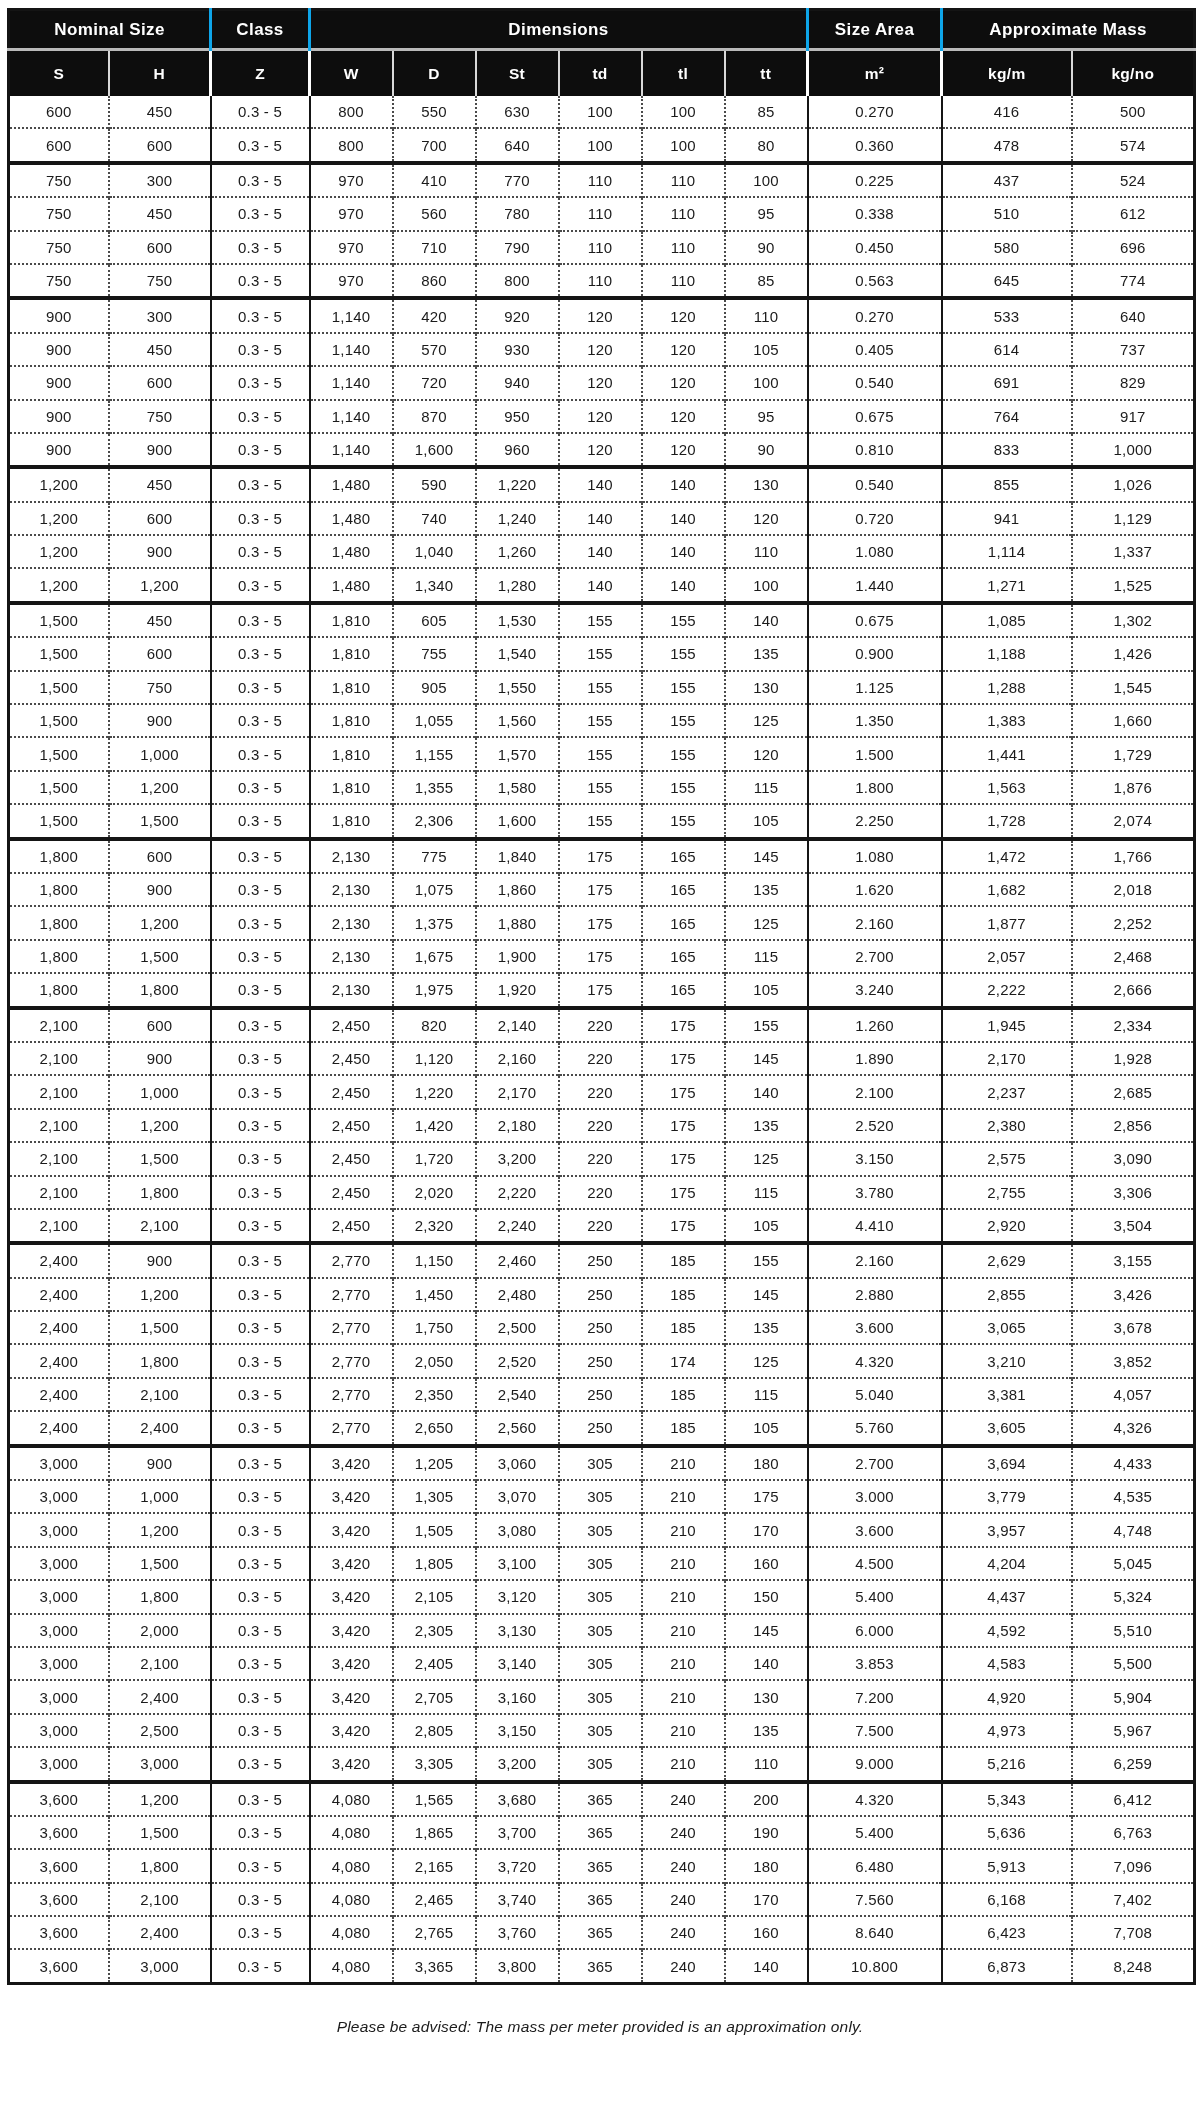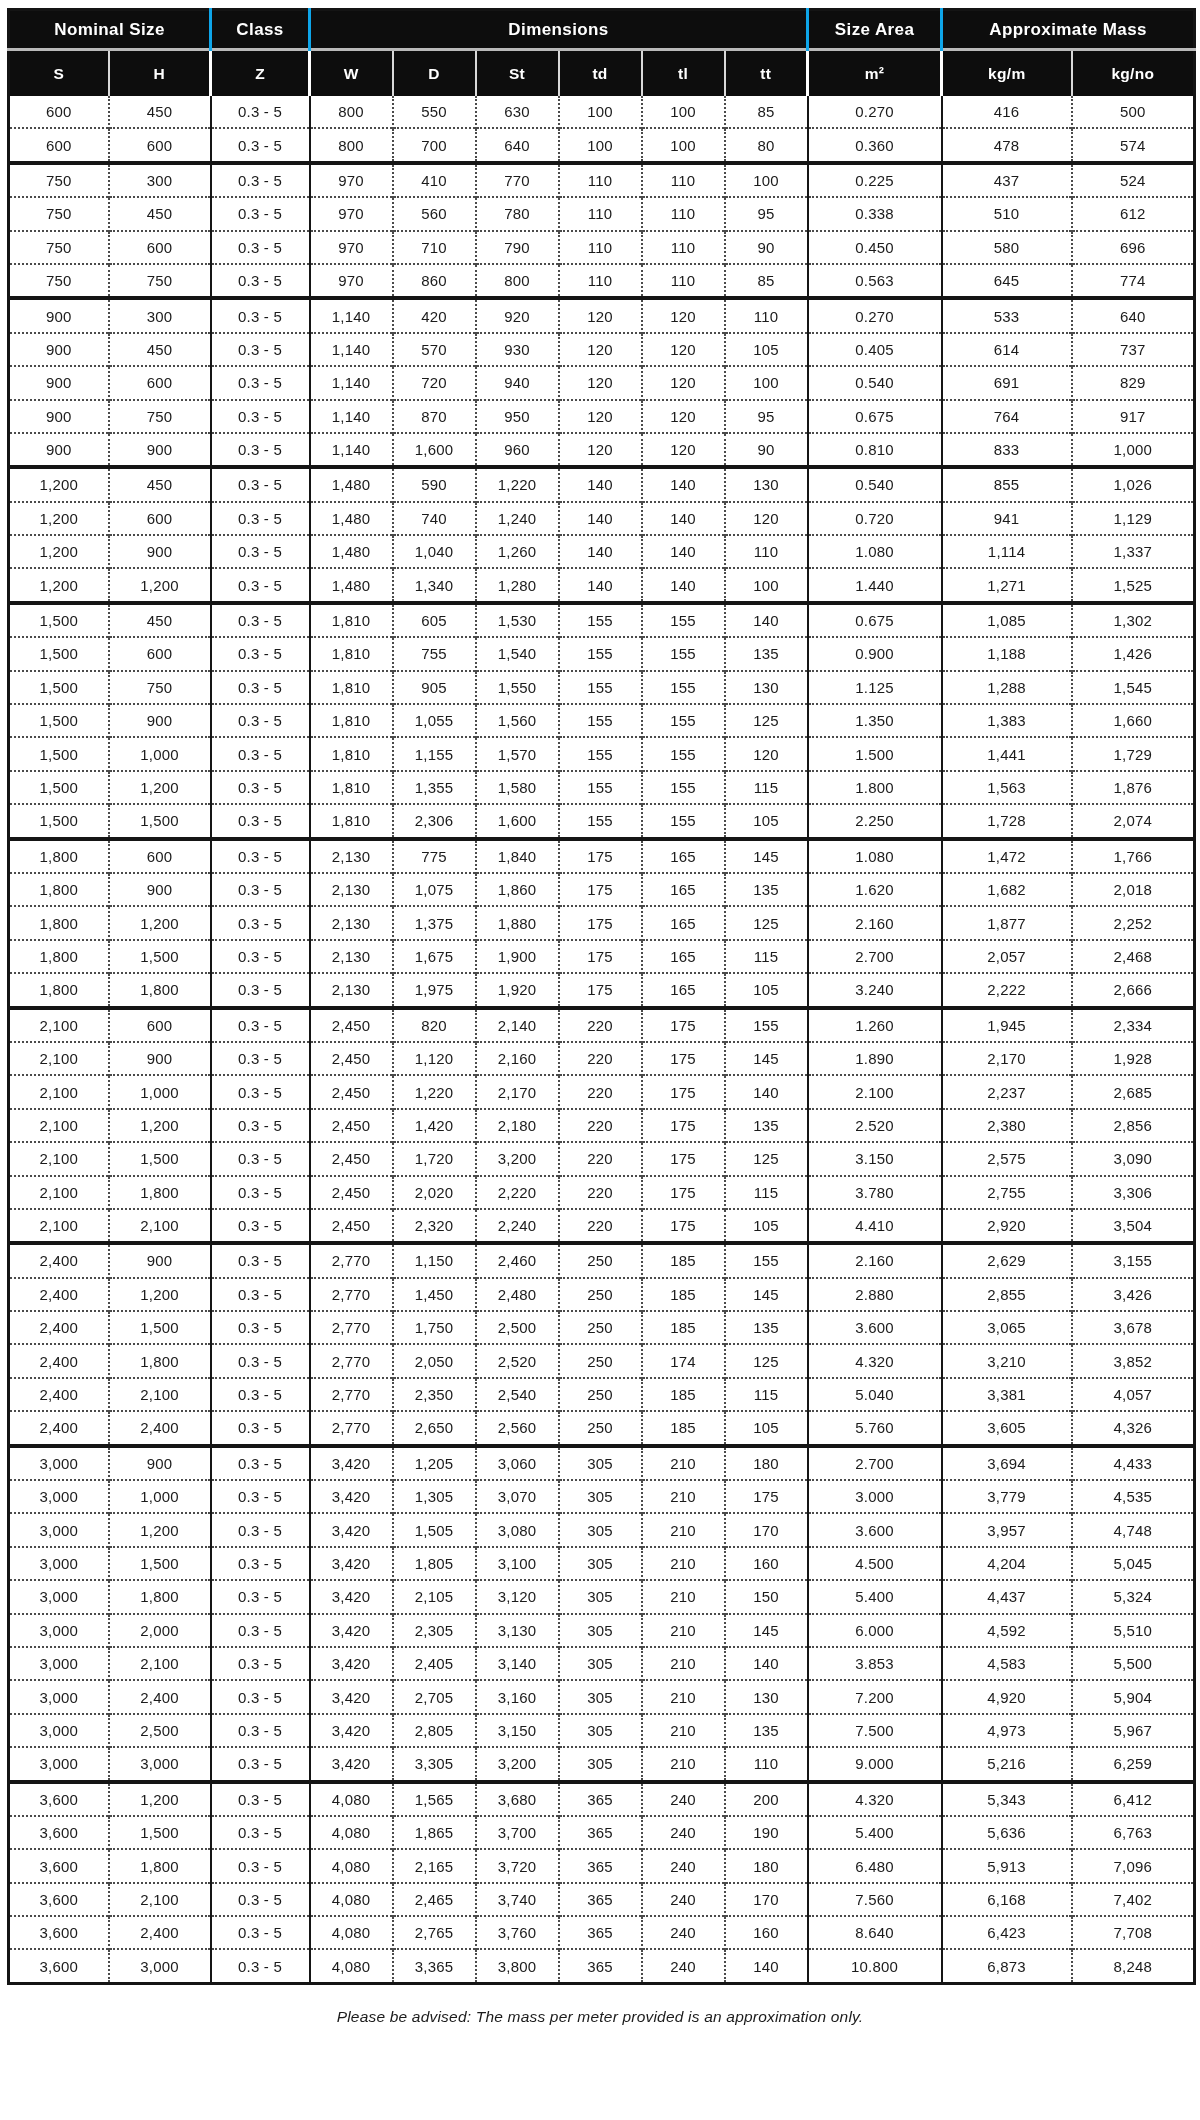--- a/index.html
+++ b/index.html
@@ -40,21 +40,21 @@
     font-size:15px;letter-spacing:.2px;
     background:#ffffff;
   }
   tbody td.bl-dot{border-left:2px dotted #4a4a4a;}
   tbody td.bl-solid{border-left:2px solid #151515;}
   tbody tr.inner td{border-top:2px dotted #4a4a4a;}
   tbody tr.group-start td{border-top:4px solid #151515;}
   tbody tr.first-row td{border-top:none;}
 
   .footer{
-    margin-top:20px;
+    margin-top:30px;
     text-align:center;
     font-style:italic;
     font-size:15.5px;
     line-height:24px;
     color:#1b1b1b;
     letter-spacing:.2px;
   }
 </style>
 </head>
 <body>

